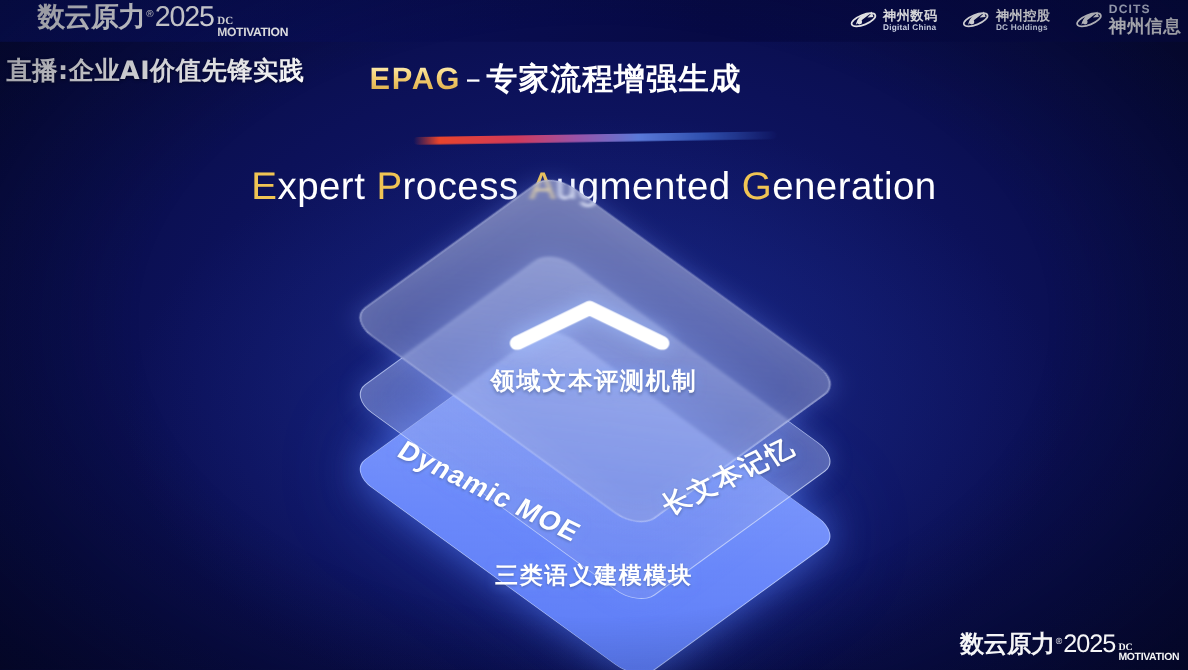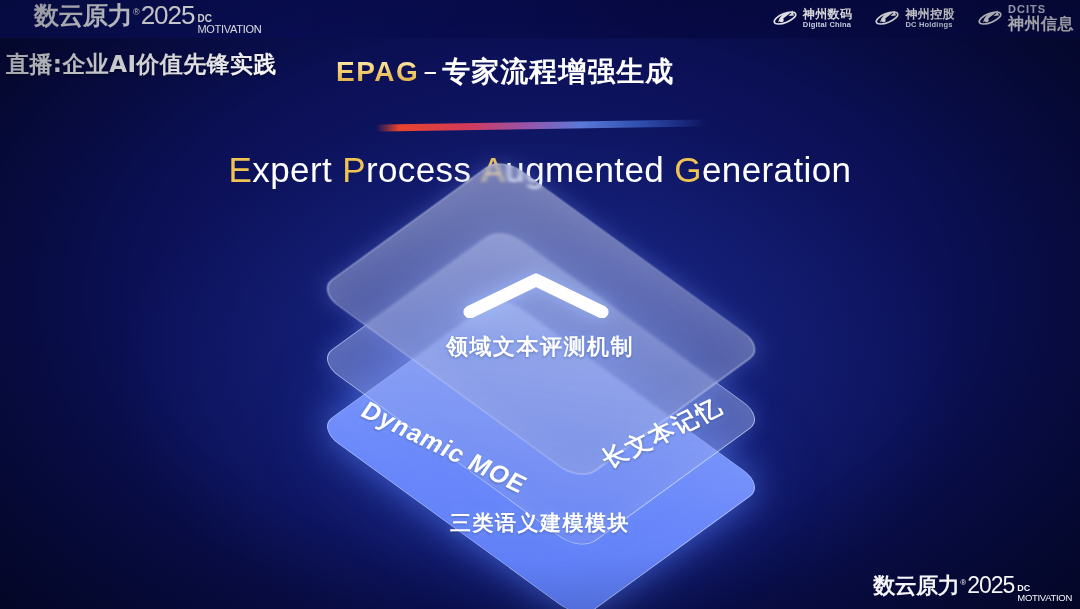--- a/index.html
+++ b/index.html
@@ -73,25 +73,26 @@
     line-height: 1.02;
     position: relative;
     top: -2px;
   }
   .brand-dc .dc {
     display: block;
     font-size: 10px;
     font-weight: 700;
     color: #ffffff;
     letter-spacing: 0px;
+    font-family: Liberation Serif, serif;
   }
   .brand-dc .motivation {
     display: block;
     font-size: 11px;
-    font-weight: 400;
+    font-weight: 700;
     color: #ffffff;
     letter-spacing: -0.3px;
   }
 
   
   .partners {
     position: absolute;
     right: 6px; top: 4px;
     display: flex;
     align-items: center;

